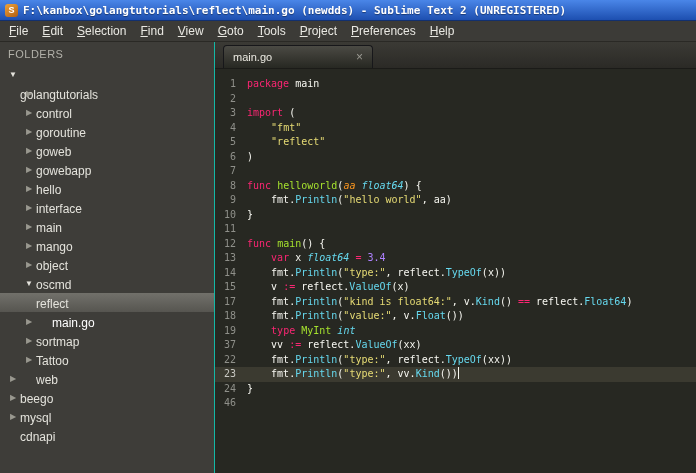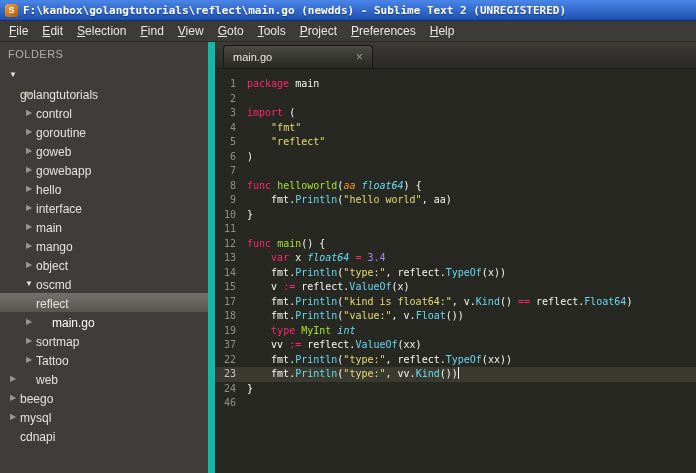--- a/index.html
+++ b/index.html
@@ -38,21 +38,21 @@
   .menu-item { padding: 2px 7px; cursor: default; white-space: nowrap; }
   .menu-item u { text-decoration: underline; }
 
   
   .body { flex: 1; display: flex; min-height: 0; }
 
   
   .sidebar {
     flex: 0 0 215px; width: 215px; background: #3e3d39;
     display: flex; flex-direction: column; overflow: hidden;
-    border-right: 7px solid #14b8a6;
+    border-right: 1px solid #14b8a6;
   }
   .folders-header {
     color: #b2b1a9; font-size: 11px; padding: 6px 8px 5px; letter-spacing: .5px;
   }
   .tree { flex: 1; overflow: hidden; }
   .tree-row {
     height: 19px; display: flex; align-items: center;
     font-size: 12px; color: #e4e3dc; white-space: nowrap; cursor: default;
   }
   .tree-row.selected {

